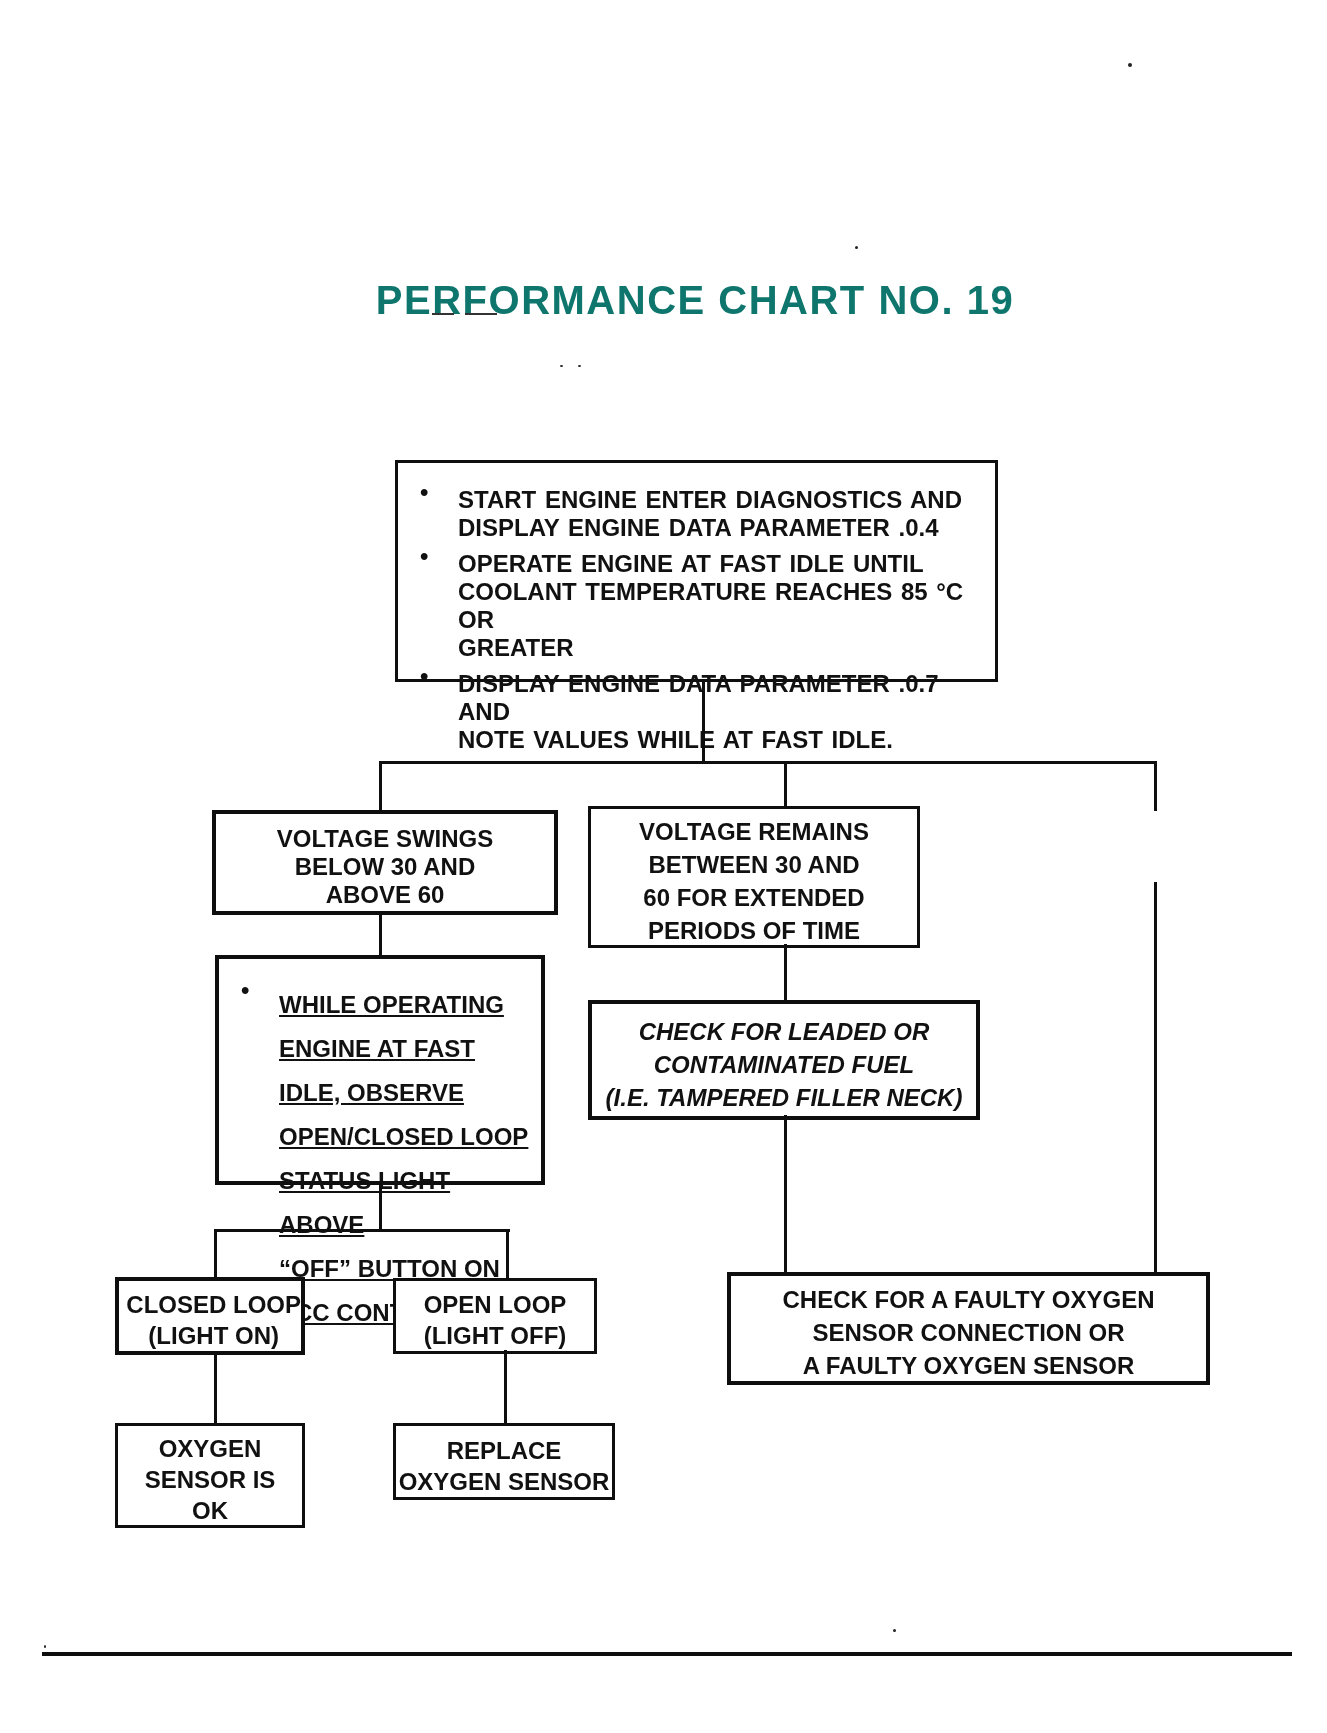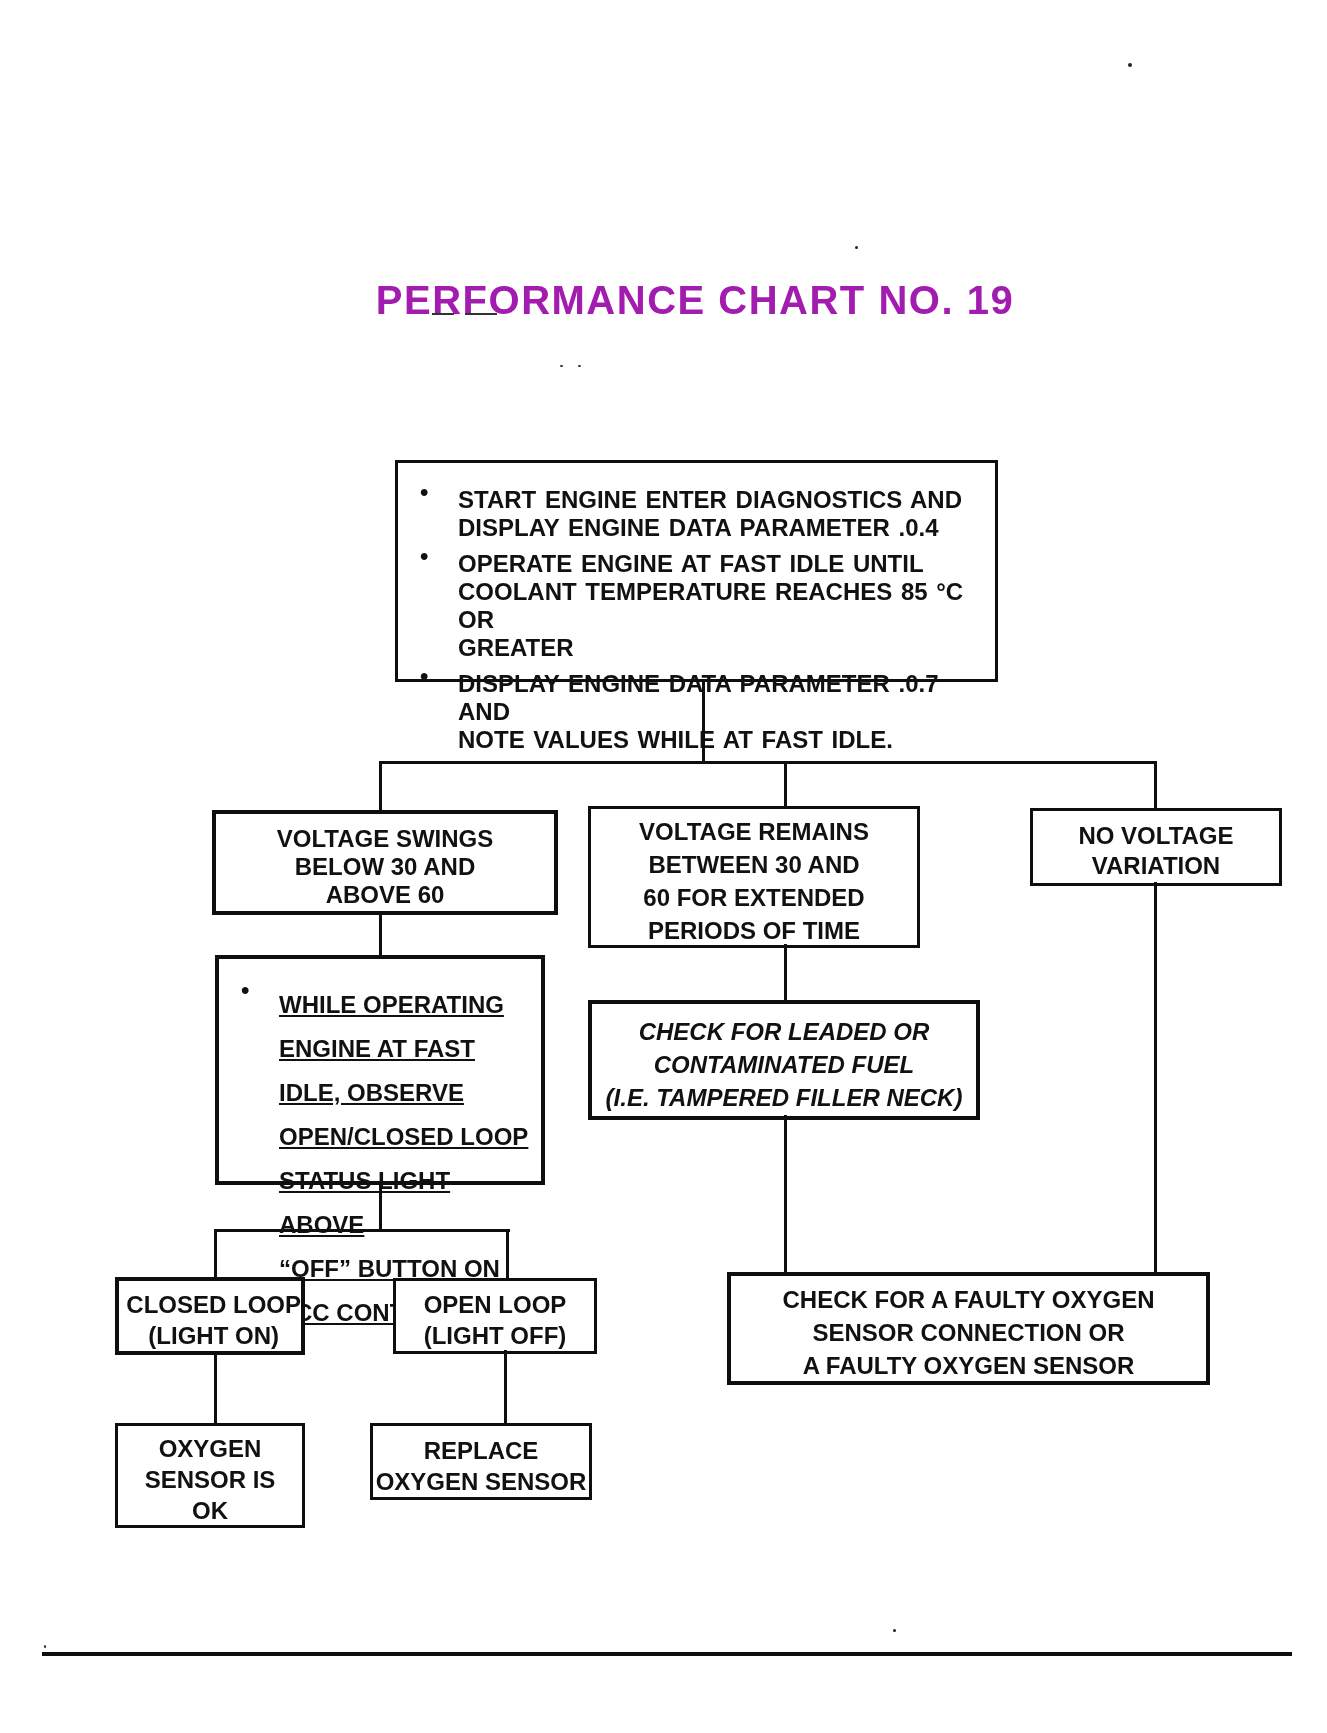--- a/index.html
+++ b/index.html
@@ -12,21 +12,21 @@
     color: #0d0d0d;
     overflow: hidden;
   }
   .title {
     position: absolute;
     left: 340px; top: 278px; width: 710px;
     text-align: center;
     font-size: 40px;
     font-weight: 700;
     letter-spacing: 1.5px;
-    color: #a21caf;
+    color: #0f766e;
   }
   .fbox {
     position: absolute;
     box-sizing: border-box;
     border: 3px solid #0e0e0e;
     background: #ffffff;
     font-weight: 700;
     color: #111111;
   }
   .fbox.heavy { border-width: 4px; }
@@ -107,24 +107,20 @@
 ABOVE 60</span>
   </div>
 
   <div class="fbox centered" style="left:588px; top:806px; width:332px; height:142px;">
     <span class="box-text" style="line-height:33px;">VOLTAGE REMAINS
 BETWEEN 30 AND
 60 FOR EXTENDED
 PERIODS OF TIME</span>
   </div>
 
-  <div class="fbox centered" style="left:1030px; top:808px; width:252px; height:78px;">
-    <span class="box-text" style="line-height:30px;">NO VOLTAGE
-VARIATION</span>
-  </div>
 
   <div class="line" style="left:379px; top:913px; width:3px; height:45px;"></div>
 
   <div class="fbox heavy observe bullet-list" style="left:215px; top:955px; width:330px; height:230px; padding-top:16px;">
     <div class="bullet-item">
       <span class="bullet-glyph">•</span>
       <span class="box-text">WHILE OPERATING
 ENGINE AT FAST
 IDLE, OBSERVE
 OPEN/CLOSED LOOP
@@ -168,21 +164,21 @@
 
   <div class="line" style="left:214px; top:1351px; width:3px; height:74px;"></div>
   <div class="line" style="left:504px; top:1350px; width:3px; height:75px;"></div>
 
   <div class="fbox centered" style="left:115px; top:1423px; width:190px; height:105px;">
     <span class="box-text" style="line-height:31px;">OXYGEN
 SENSOR IS
 OK</span>
   </div>
 
-  <div class="fbox centered" style="left:370px; top:1423px; width:222px; height:77px;">
+  <div class="fbox centered" style="left:393px; top:1423px; width:222px; height:77px;">
     <span class="box-text" style="line-height:31px;">REPLACE
 OXYGEN SENSOR</span>
   </div>
 
   <div class="line" style="left:42px; top:1652px; width:1250px; height:4px;"></div>
 
   <div class="dot" style="left:1128px; top:63px; width:4px; height:4px;"></div>
   <div class="dot" style="left:855px; top:246px; width:3px; height:3px;"></div>
   <div class="dash" style="left:432px; top:313px; width:22px; height:2px;"></div>
   <div class="dash" style="left:465px; top:313px; width:32px; height:2px;"></div>

